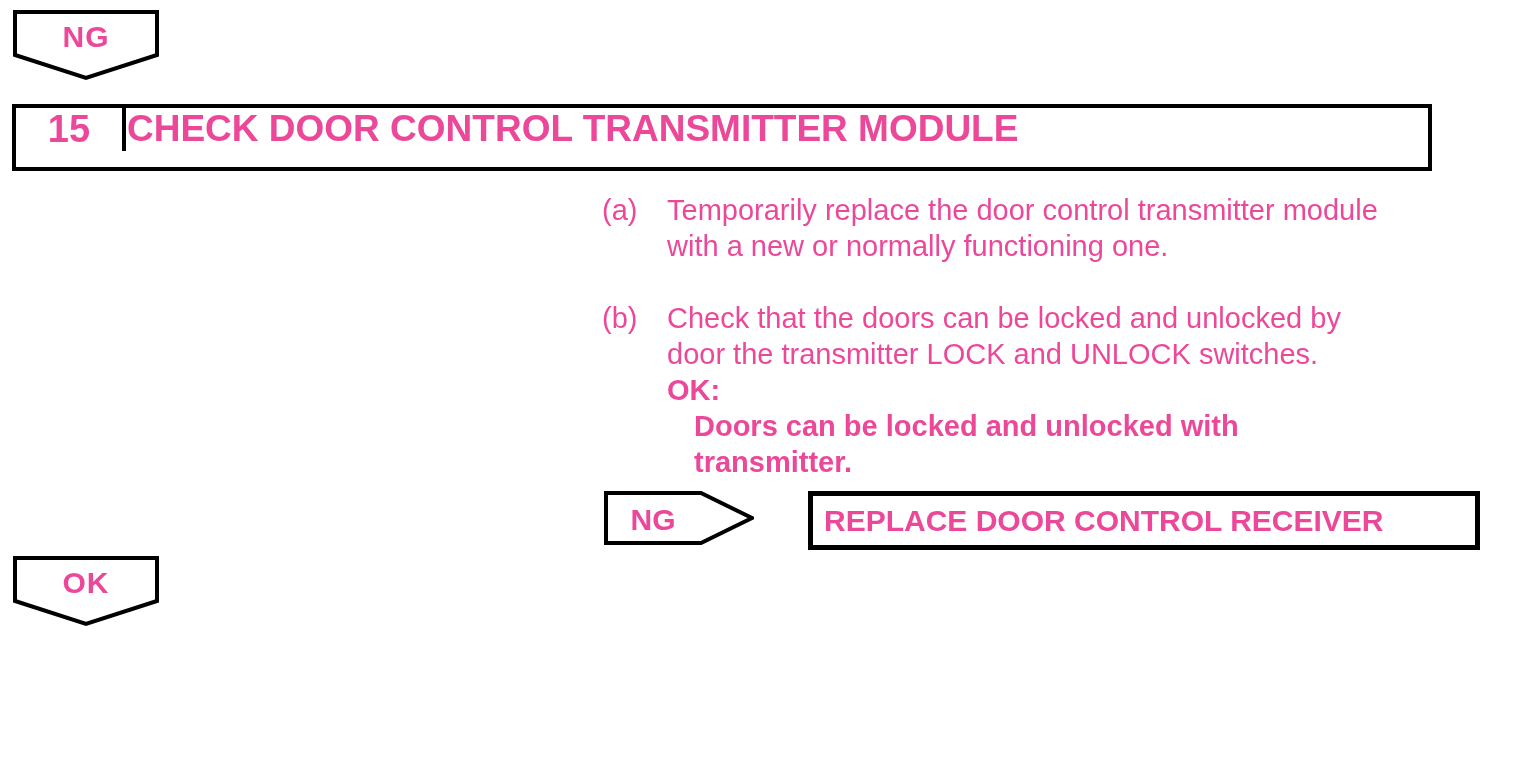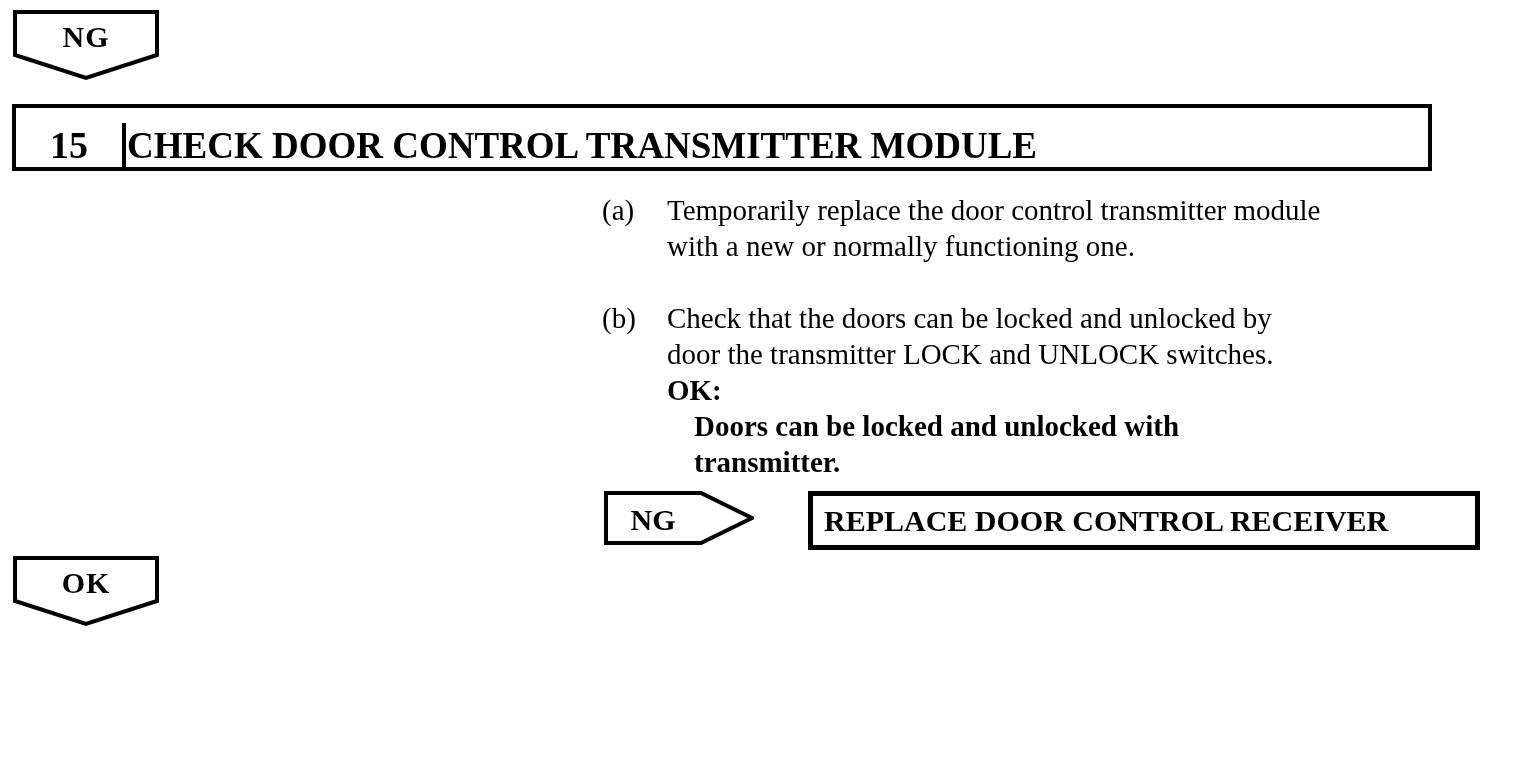--- a/index.html
+++ b/index.html
@@ -2,22 +2,22 @@
 <html><head>
 <meta charset="utf-8">
 <style>
   * { margin: 0; padding: 0; box-sizing: border-box; }
   html, body { background: #ffffff; }
   .page {
     position: relative;
     width: 1520px;
     height: 636px;
     background: #ffffff;
-    color: #000000;
-    font-family: Liberation Serif, serif;
+    color: #ec4899;
+    font-family: Liberation Sans, sans-serif;
     overflow: hidden;
   }
 
   
   .badge-down {
     position: absolute;
     width: 146px;
     height: 72px;
   }
   .badge-down svg { display: block; }
@@ -33,21 +33,21 @@
   #entry-connector { left: 13px; top: 10px; }
   #exit-connector  { left: 13px; top: 556px; }
 
   
   .step-box {
     position: absolute;
     left: 12px; top: 104px;
     width: 1420px; height: 67px;
     border: 4px solid #000;
     display: flex;
-    align-items: flex-end;
+    align-items: flex-start;
     background: #fff;
   }
   .step-number {
     width: 110px;
     border-right: 4px solid #000;
     display: flex;
     align-items: center;
     justify-content: center;
     font-size: 38px;
     font-weight: bold;

